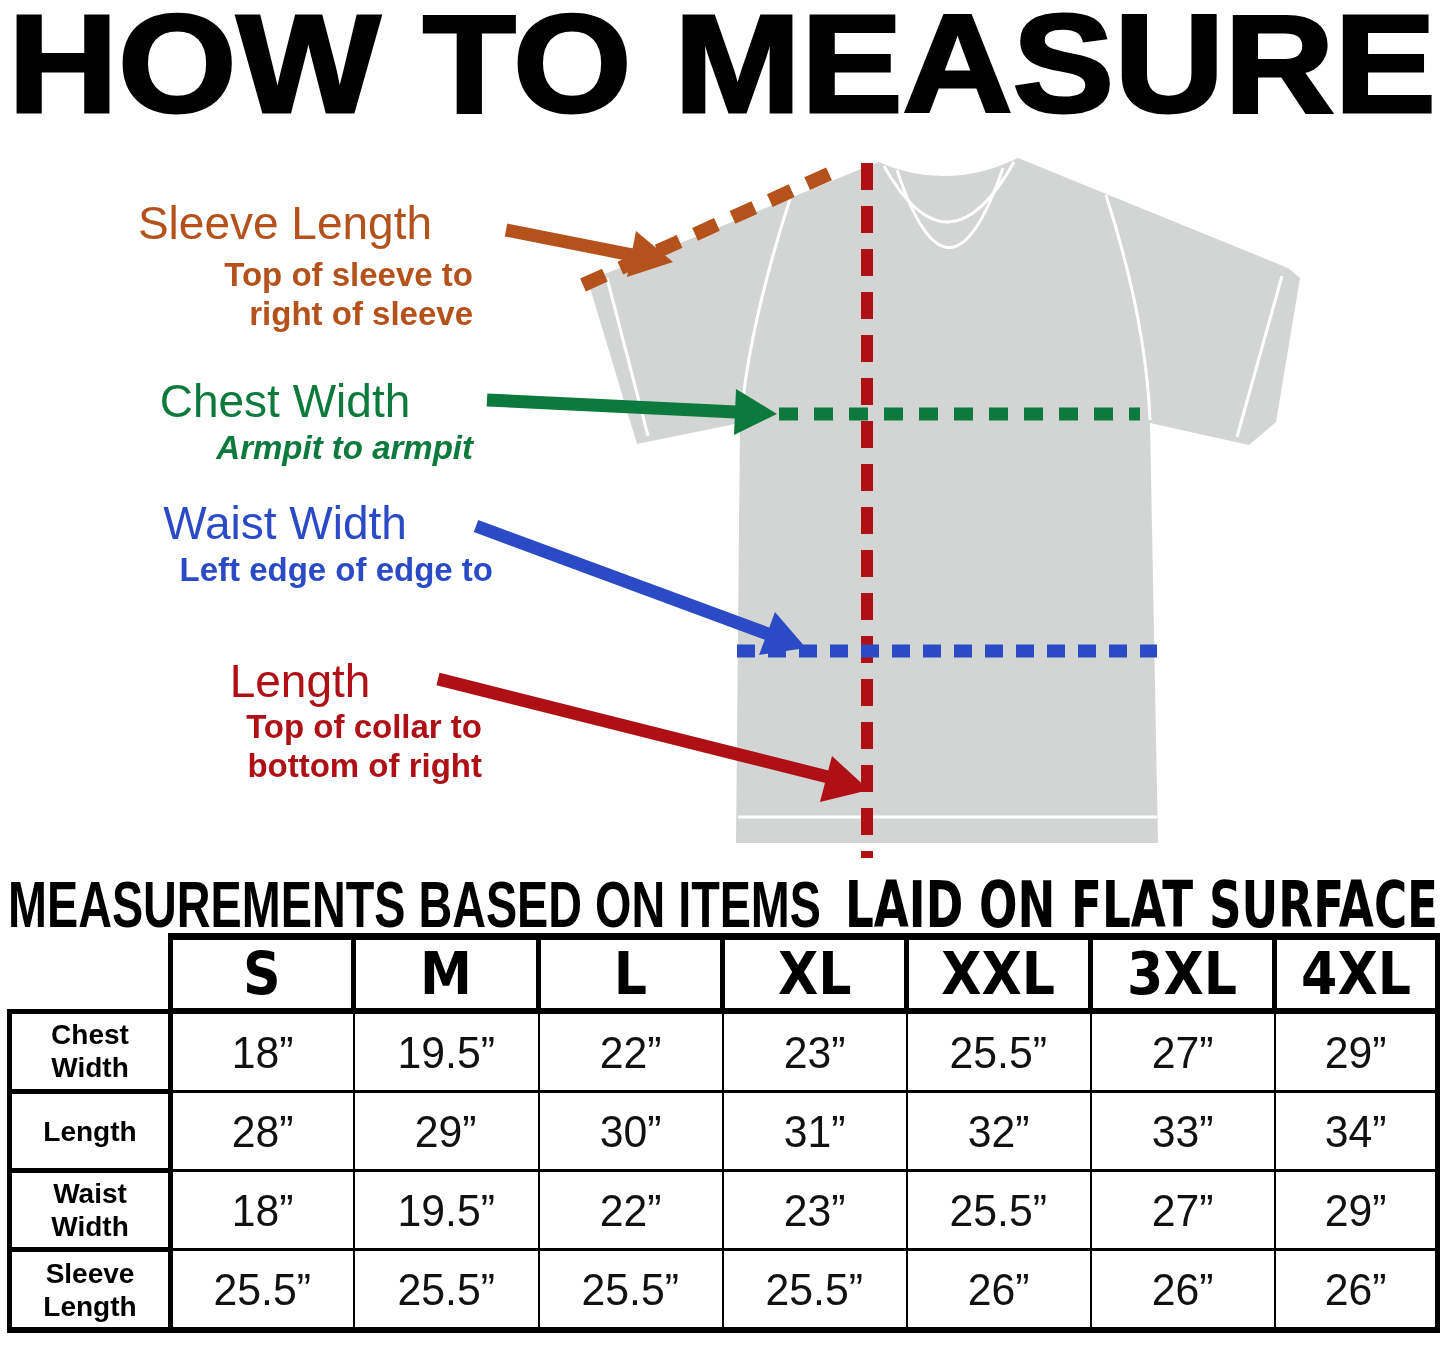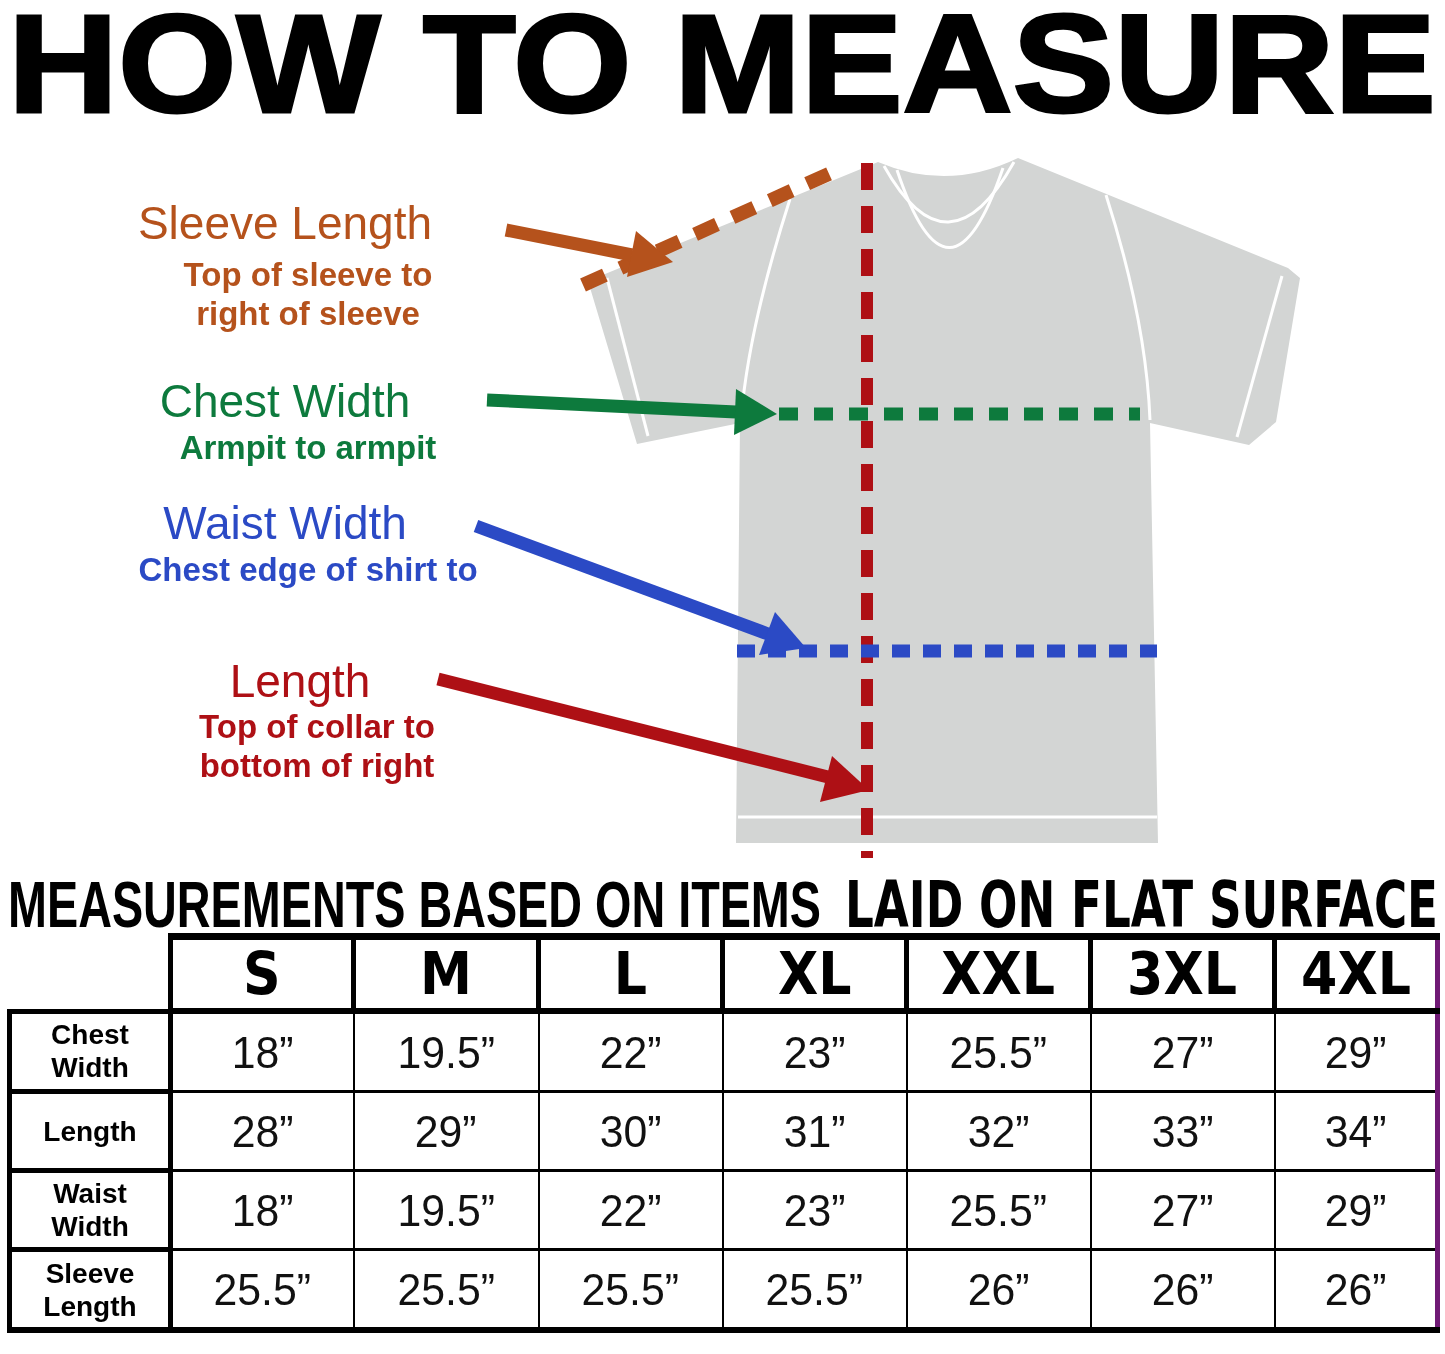--- a/index.html
+++ b/index.html
@@ -5,21 +5,21 @@
   html,body{margin:0;padding:0;background:#fff;}
   .page{
     position:relative;width:1445px;height:1354px;background:#fff;overflow:hidden;
     font-family:"Liberation Sans",sans-serif;
   }
   svg{display:block;}
   .abs{position:absolute;}
 
   
   .anno-title{position:absolute;text-align:center;font-size:46px;line-height:50px;font-weight:400;}
-  .anno-desc{position:absolute;text-align:center;font-size:33px;line-height:39px;font-weight:700;}
+  .anno-desc{position:absolute;text-align:right;font-size:33px;line-height:39px;font-weight:700;}
   .c-sleeve{color:#b5521c;}
   .c-chest{color:#0d7a3d;}
   .c-waist{color:#2b4ac5;}
   .c-length{color:#ae1015;}
 
   
   .table-wrap{position:absolute;top:933px;left:7px;}
   table.size-table{border-collapse:collapse;table-layout:fixed;width:1428px;}
   table.size-table td,table.size-table th{padding:0;text-align:center;vertical-align:middle;background:#fff;}
   th.corner{border:none;}
@@ -35,21 +35,21 @@
     border:5px solid #000;font-weight:700;font-size:28px;line-height:33px;color:#000;
   }
   td.val{
     border:2px solid #000;border-top:3px solid #000;height:76px;
   }
   td.val span{
     display:inline-block;font-size:45px;transform:scaleX(0.95);transform-origin:center;
     color:#111;line-height:1;
   }
   tr.lastrow td{border-bottom:6px solid #000;}
-  td.lastcol,th.lastcol{border-right:5px solid #701a75;}
+  td.lastcol,th.lastcol{border-right:5px solid #000000;}
 </style>
 </head>
 <body>
 
 <div class="page">
 
   <svg class="abs" style="top:0;left:0;" width="1445" height="125" viewBox="0 0 1445 125">
     <text x="8" y="112" font-family="Liberation Sans, sans-serif" font-weight="bold" font-size="140" fill="#000" stroke="#000" stroke-width="3" textLength="1428" lengthAdjust="spacingAndGlyphs">HOW TO MEASURE</text>
   </svg>
 
@@ -91,28 +91,28 @@
     </g>
   </svg>
 
   <div class="anno-title c-sleeve" style="left:130px;top:198px;width:310px;">Sleeve Length</div>
   <div class="anno-desc c-sleeve" style="left:143px;top:255px;width:330px;">
     <div>Top of sleeve to</div>
     <div>right of sleeve</div>
   </div>
 
   <div class="anno-title c-chest" style="left:130px;top:376px;width:310px;">Chest Width</div>
-  <div class="anno-desc c-chest" style="left:143px;top:428px;width:330px;">
+  <div class="anno-desc c-chest" style="left:143px;top:428px;width:330px;font-style:italic;">
     <div>Armpit to armpit</div>
     <div></div>
   </div>
 
   <div class="anno-title c-waist" style="left:130px;top:498px;width:310px;">Waist Width</div>
   <div class="anno-desc c-waist" style="left:123px;top:550px;width:370px;">
-    <div>Chest edge of shirt to</div>
+    <div>Left edge of edge to</div>
   </div>
 
   <div class="anno-title c-length" style="left:160px;top:656px;width:280px;">Length</div>
   <div class="anno-desc c-length" style="left:152px;top:707px;width:330px;">
     <div>Top of collar to</div>
     <div>bottom of right</div>
   </div>
 
   <svg class="abs" style="top:858px;left:0;" width="1445" height="78" viewBox="0 0 1445 78">
     <text x="8" y="69" font-family="Liberation Sans, sans-serif" font-weight="bold" font-size="64" fill="#000" textLength="813" lengthAdjust="spacingAndGlyphs">MEASUREMENTS BASED ON ITEMS</text>

